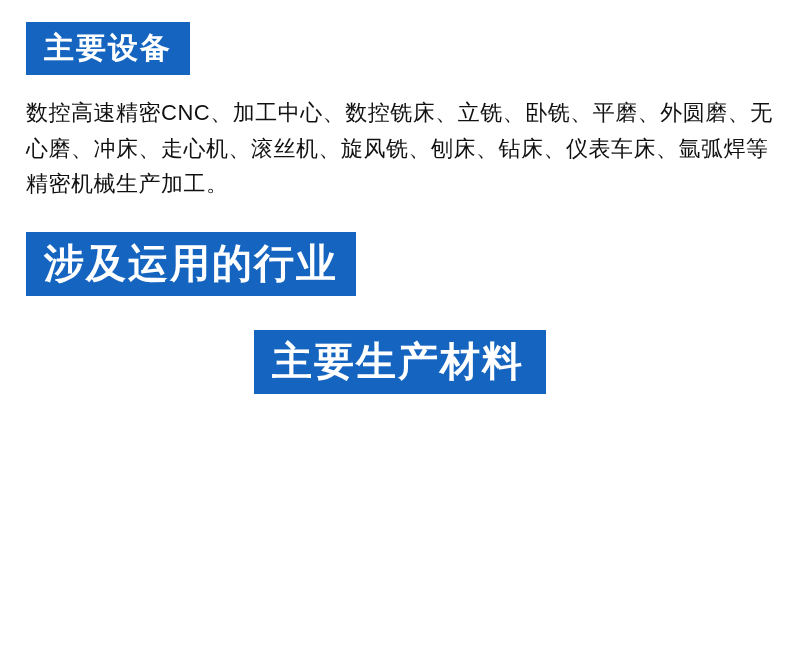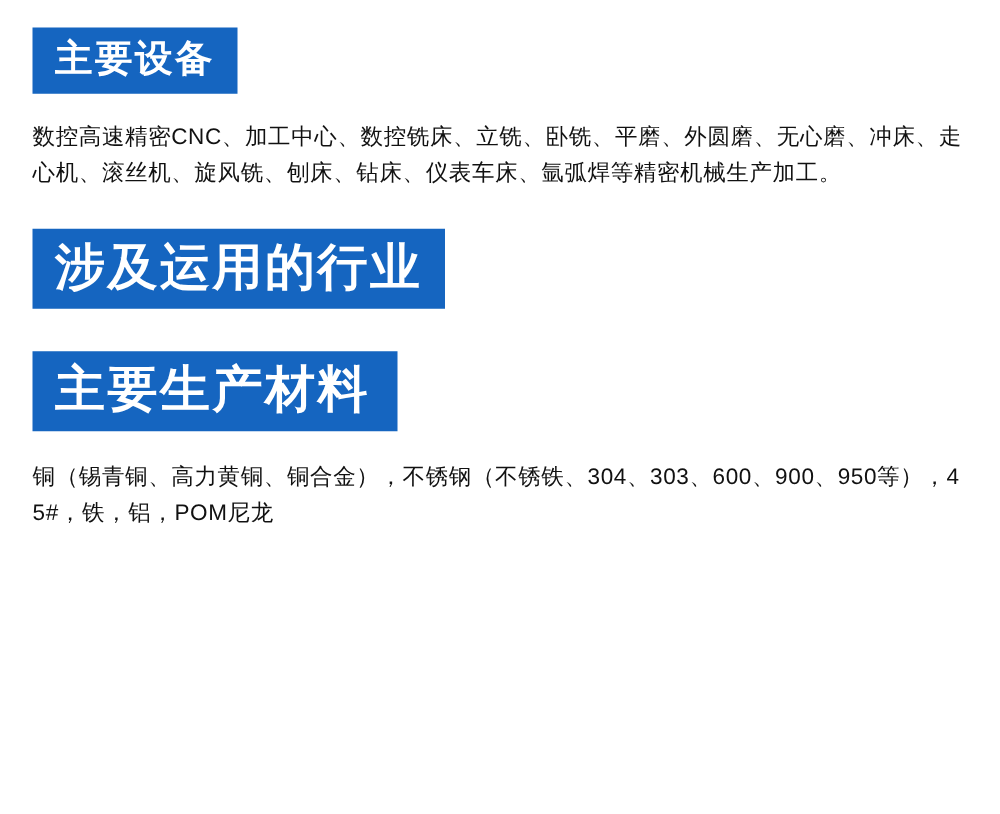--- a/index.html
+++ b/index.html
@@ -28,50 +28,49 @@
     display: inline-block;
     background: #1565C0;
     color: #ffffff;
     font-size: 40px;
     font-weight: bold;
     letter-spacing: 2px;
     padding: 9px 18px 11px 18px;
     line-height: 1.1;
   }
   .body-text {
-    font-size: 18px;
+    font-size: 22px;
     line-height: 1.62;
     color: #111111;
     letter-spacing: 0.5px;
     margin-top: 18px;
     margin-bottom: 0;
     word-break: break-all;
   }
   .sec-equipment .heading-bar { font-size: 30px; }
   .sec-equipment .body-text { margin-top: 20px; }
 
   .sec-industries { margin-top: 30px; }
   .sec-industries .body-text { margin-top: 20px; }
 
-  .sec-materials { margin-top: 34px; }
+  .sec-materials { margin-top: 34px; text-align: center; }
   .sec-materials .heading-bar { padding-right: 22px; }
   .sec-materials .body-text { margin-top: 22px; }
 </style>
 </head>
 <body>
 
 <div class="page">
 
   <div class="section sec-equipment">
     <div class="heading-bar">主要设备</div>
     <p class="body-text">数控高速精密CNC、加工中心、数控铣床、立铣、卧铣、平磨、外圆磨、无心磨、冲床、走心机、滚丝机、旋风铣、刨床、钻床、仪表车床、氩弧焊等精密机械生产加工。</p>
   </div>
 
   <div class="section sec-industries">
     <div class="heading-bar">涉及运用的行业</div>
   </div>
 
   <div class="section sec-materials">
     <div class="heading-bar">主要生产材料</div>
-    <p class="body-text">铜（锡青铜、高力黄铜、铜合金），不锈钢（不锈铁、304、303、600、900、950等），45#，铁，铝，POM尼龙</p>
   </div>
 
 </div>
 
 </body></html>

